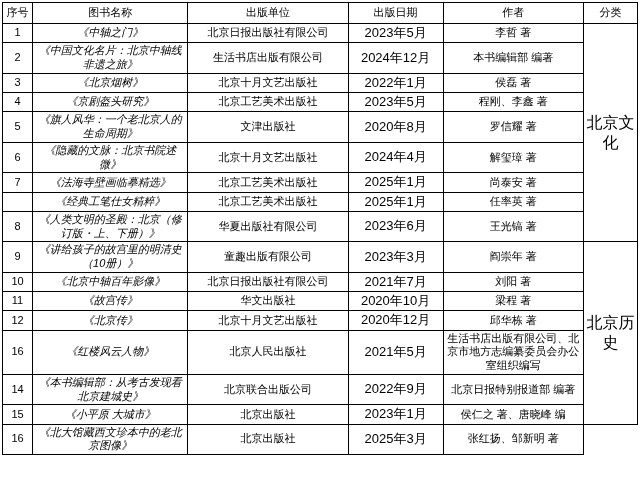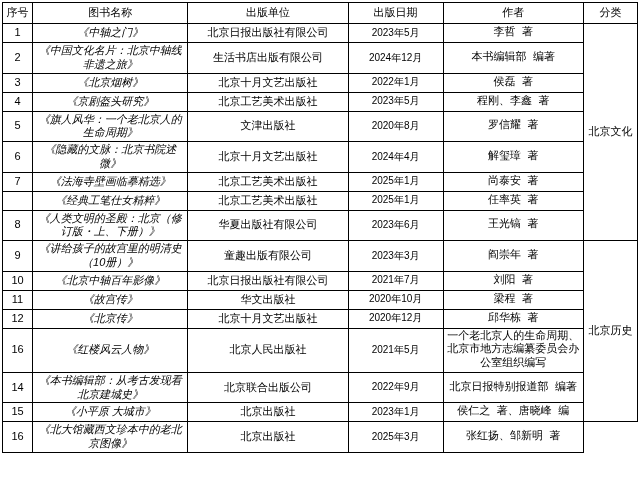--- a/index.html
+++ b/index.html
@@ -47,23 +47,23 @@
   thead td {
     height: 18px;
     font-size: 11px;
   }
   tbody td {
     height: 16px;
   }
   td.idx { font-size: 11px; }
   td.title { font-size: 11px; font-style: italic; }
   td.pub { font-size: 11px; margin-top: 43px; }
-  td.date { font-size: 10px; }
-  td.author { font-size: 11px; font-family: Liberation Mono, monospace; }
-  td.cat { font-size: 11px; }
+  td.date { font-size: 13px; }
+  td.author { font-size: 11px; }
+  td.cat { font-size: 16px; }
   .tall { line-height: 1.3; }
 </style>
 </head>
 <body>
 
 <div class="sheet">
   <table class="book-table">
     <colgroup>
       <col class="c-idx">
       <col class="c-title">
@@ -174,21 +174,21 @@
         <td class="title">《北京传》</td>
         <td class="pub">北京十月文艺出版社</td>
         <td class="date">2020年12月</td>
         <td class="author">邱华栋  著</td>
       </tr>
       <tr>
         <td class="idx">16</td>
         <td class="title">《红楼风云人物》</td>
         <td class="pub">北京人民出版社</td>
         <td class="date">2021年5月</td>
-        <td class="author tall">一个老北京人的生命周期、北京市地方志编纂委员会办公室组织编写</td>
+        <td class="author tall">生活书店出版有限公司、北京市地方志编纂委员会办公室组织编写</td>
       </tr>
       <tr>
         <td class="idx">14</td>
         <td class="title tall">《本书编辑部：从考古发现看北京建城史》</td>
         <td class="pub">北京联合出版公司</td>
         <td class="date">2022年9月</td>
         <td class="author">北京日报特别报道部  编著</td>
       </tr>
       <tr>
         <td class="idx">15</td>

